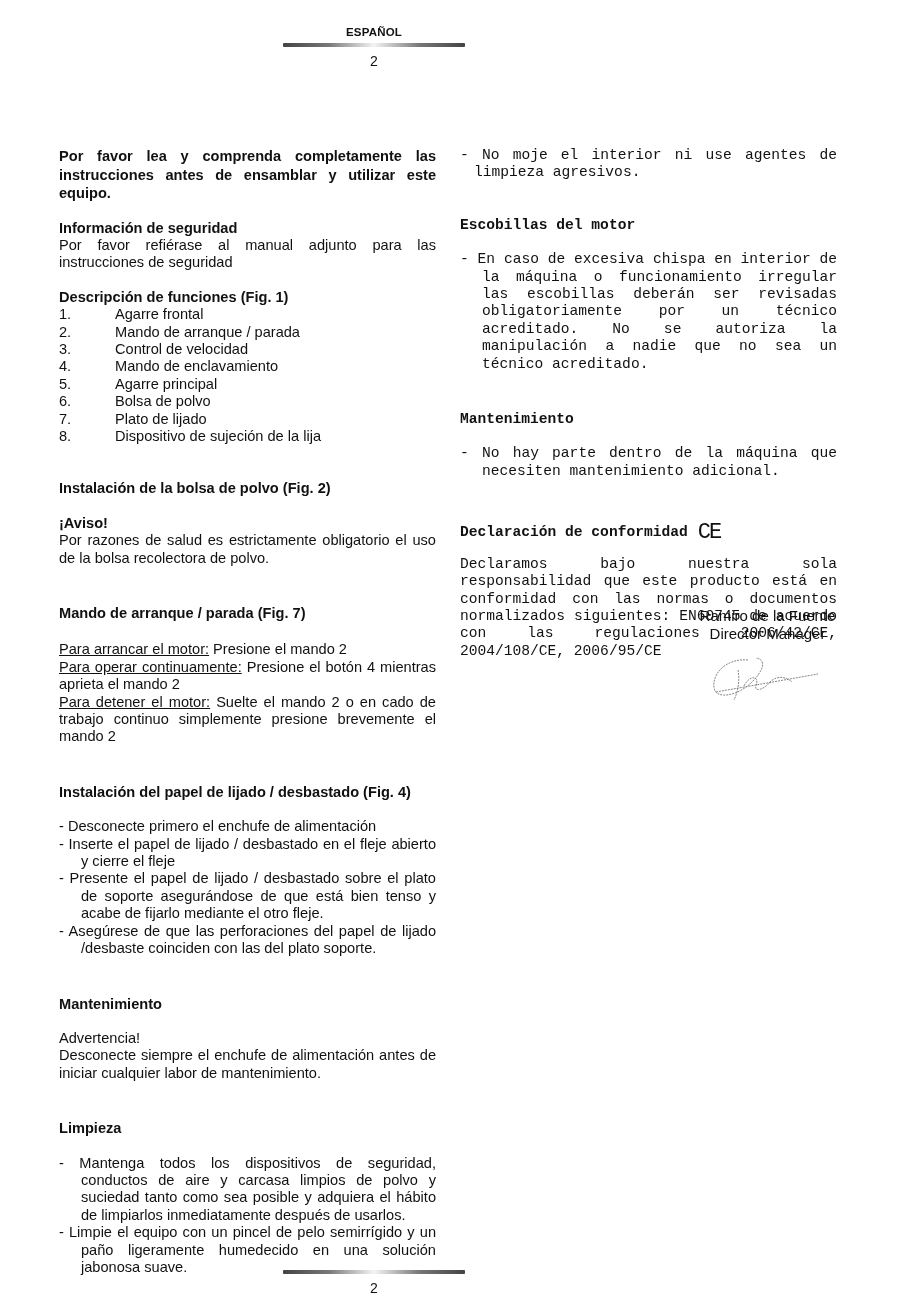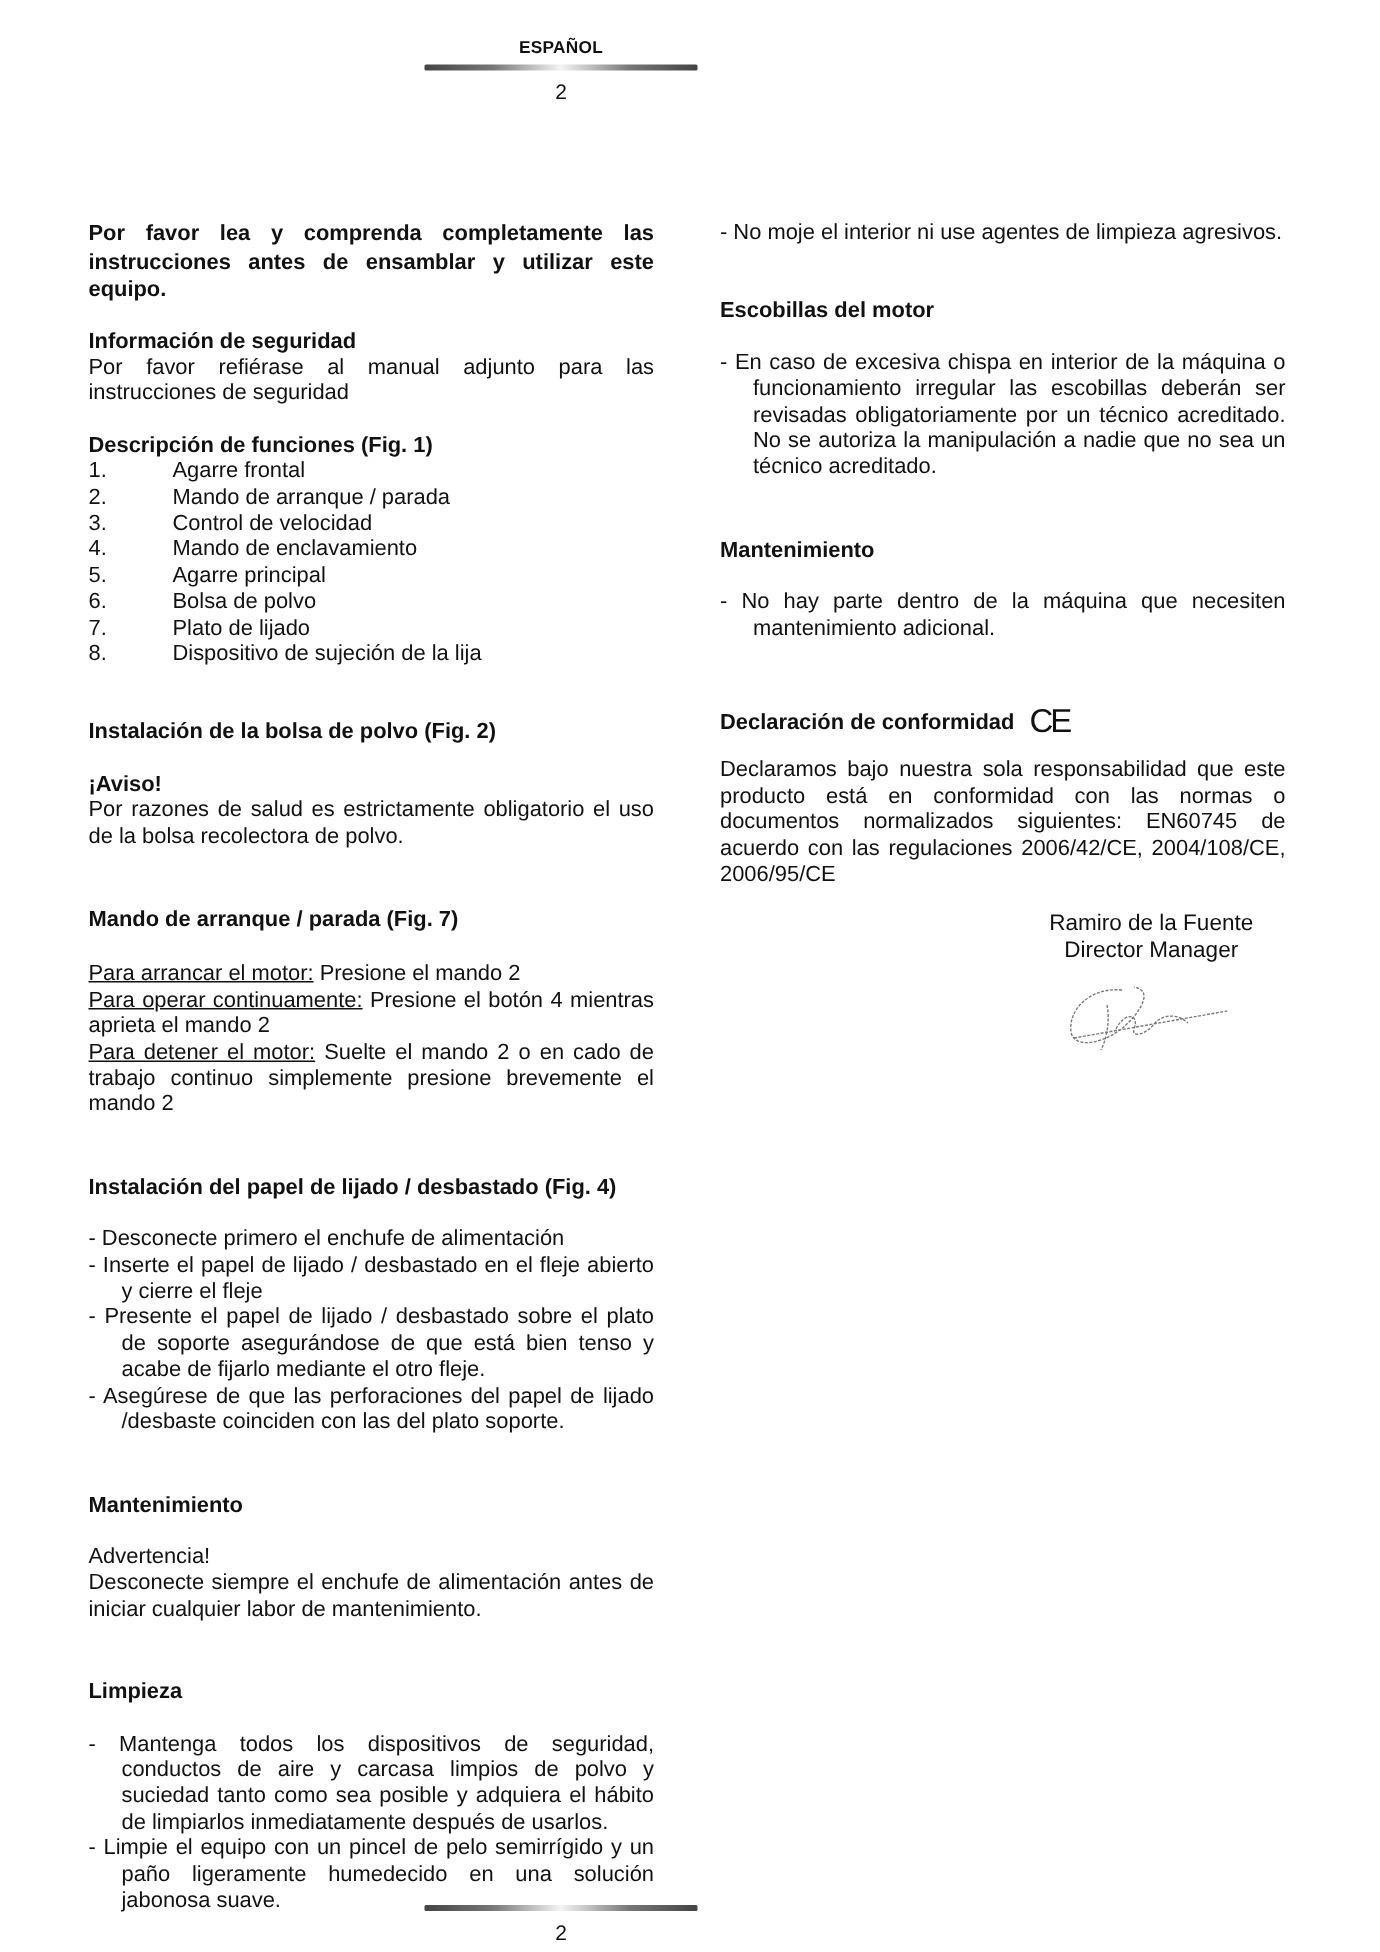--- a/index.html
+++ b/index.html
@@ -13,21 +13,21 @@
     .footer { top: 1266px; }
     .lang { font-weight: bold; font-size: 11.5px; letter-spacing: 0.2px; line-height: 14px; }
     .rule {
       width: 182px; height: 4px; margin: 4px auto 0 auto;
       background: linear-gradient(to right, #444 0%, #777 25%, #f4f4f4 50%, #777 75%, #444 100%);
       border-radius: 1px;
     }
     .pagenum { font-size: 14px; line-height: 17px; margin-top: 6px; }
     .col { position: absolute; top: 99px; width: 377px; margin-top: 48px; }
     .col.left { left: 59px; }
-    .col.right { left: 480px; }
+    .col.right { left: 460px; font-family: Liberation Mono, monospace; }
     p { margin: 0; text-align: justify; }
     .intro { font-weight: bold; font-size: 14.6px; line-height: 18.5px; }
     h3 { margin: 0; font-size: 14.6px; line-height: 17.4px; font-weight: bold; }
     .sp1 { height: 17px; }
     .sp2 { height: 35px; }
     .sp3 { height: 38px; }
     .numlist { list-style: none; margin: 0; padding: 0; }
     .numlist li { display: flex; }
     .numlist .num { width: 56px; flex: none; }
     .u { text-decoration: underline; }

